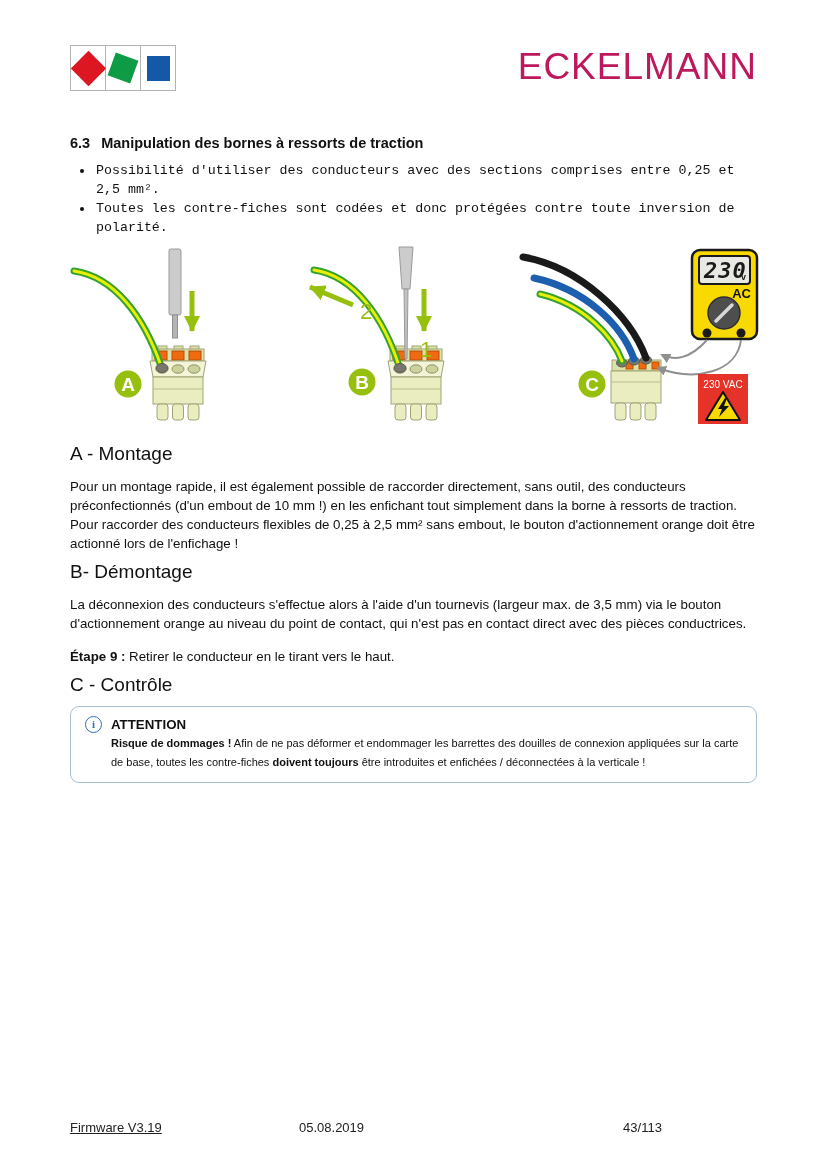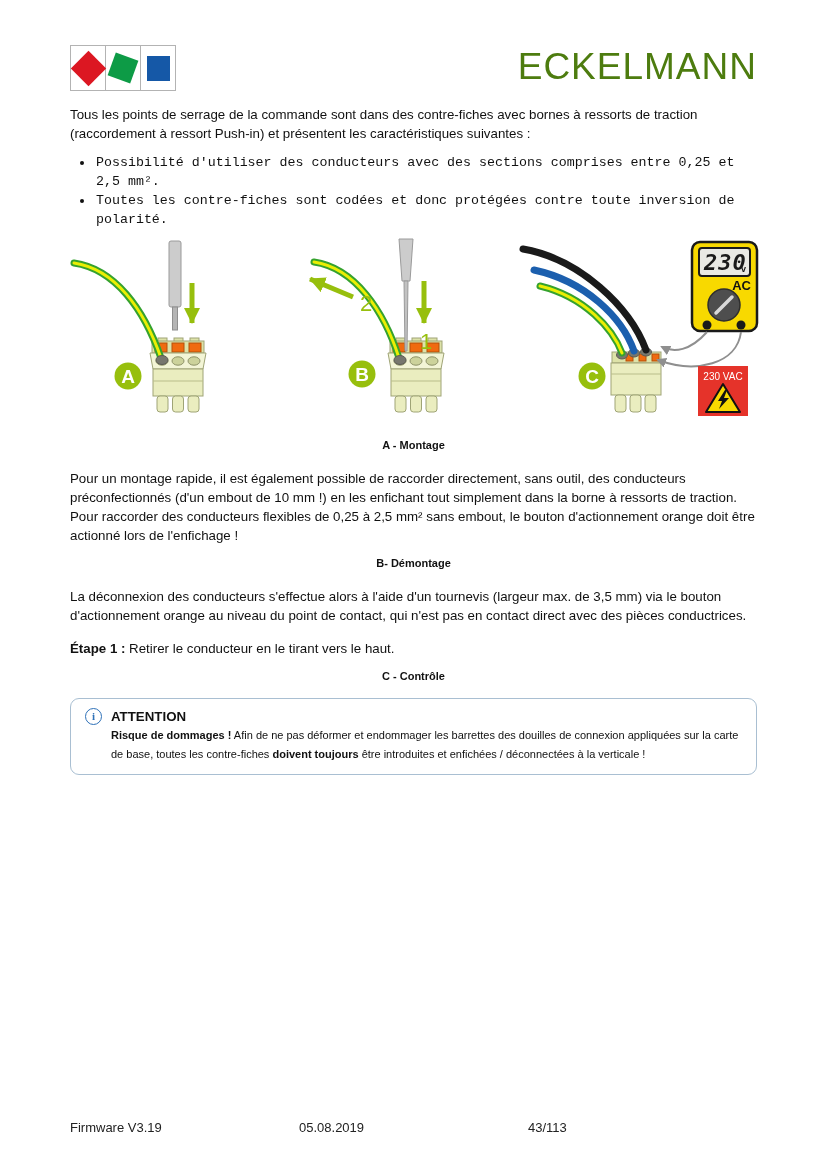--- a/index.html
+++ b/index.html
@@ -10,29 +10,29 @@
   }
   .content{padding:0 70px;position:relative;}
   
   .page-header{padding:45px 70px 0 70px;display:flex;justify-content:space-between;align-items:flex-start;}
   .logo{display:flex;}
   .logo-cell{width:34px;height:44px;border:1px solid #b3b3b3;background:#fff;display:flex;align-items:center;justify-content:center;margin-left:-1px;}
   .logo-cell:first-child{margin-left:0;}
   .shape-red{width:25px;height:25px;background:#dc1722;transform:rotate(45deg);}
   .shape-green{width:24px;height:24px;background:#0d9b46;transform:rotate(20deg);}
   .shape-blue{width:23px;height:25px;background:#1558a7;}
-  .brand{font-size:37px;line-height:40px;color:#4d7c0f;font-weight:100;letter-spacing:1px;margin-top:2px;}
+  .brand{font-size:37px;line-height:40px;color:#be185d;font-weight:100;letter-spacing:1px;margin-top:2px;}
   
   h1.section-title{font-size:14.5px;font-weight:bold;margin:44px 0 0 0;}
   h1.section-title .sec-no{margin-right:11px;}
   p, li{font-size:13.3px;line-height:19px;margin:0;}
   .intro{margin-top:14px;}
   ul.props{margin:10px 0 0 0;padding:0 0 0 24px;font-family:Liberation Mono, monospace;}
   ul.props li{padding-left:2px;}
-  h2.sub{font-size:11px;font-weight:bold;margin:9px 0 0 0;line-height:19px;text-align:center;}
+  h2.sub{font-size:19px;font-weight:normal;margin:9px 0 0 0;line-height:19px;}
   .para{margin-top:14px;}
   .step b{font-weight:bold;}
   
   .figures{margin-top:8px;height:190px;position:relative;}
   .figures svg{display:block;}
   .conn-back{fill:#dde2a8;stroke:#9fa476;stroke-width:1;}
   .conn-top{fill:#f3f5d6;stroke:#9fa476;stroke-width:1;}
   .conn-body{fill:#eaedbf;stroke:#9fa476;stroke-width:1;}
   .conn-line{stroke:#b9bd8a;stroke-width:1;}
   .hole{fill:#ccd29b;stroke:#8e9268;stroke-width:1;}
@@ -55,23 +55,23 @@
   .hazard-text{fill:#ffffff;font-size:10px;text-anchor:middle;}
   
   .attention{margin-top:12px;border:1px solid #a9bfd2;border-radius:9px;padding:9px 14px 10px 14px;}
   .attn-head{display:flex;align-items:center;gap:9px;}
   .info-icon{width:15px;height:15px;border:1.6px solid #2e71b8;border-radius:50%;color:#2e71b8;
     font-family:"Liberation Serif",serif;font-weight:bold;font-size:11px;line-height:15px;text-align:center;flex:0 0 auto;}
   .attn-title{font-size:13.3px;font-weight:bold;}
   .attn-body{margin:1px 0 0 26px;font-size:11px;line-height:19px;}
   
   .page-footer{position:absolute;left:70px;right:70px;top:1120px;display:flex;font-size:13px;color:#222;}
-  .page-footer .f-left{flex:1;text-align:left;}
+  .page-footer .f-left{flex:1;text-align:left;text-decoration:underline;}
   .page-footer .f-center{flex:1;text-align:left;}
-  .page-footer .f-right{flex:1;text-align:left;}
+  .page-footer .f-right{flex:1;text-align:center;}
 </style>
 </head>
 <body>
 
 <header class="page-header">
   <div class="logo">
     <div class="logo-cell">
         <div class="shape-red"></div>
       </div>
     <div class="logo-cell">
@@ -79,22 +79,24 @@
       </div>
     <div class="logo-cell">
         <div class="shape-blue"></div>
       </div>
   </div>
   <div class="brand">ECKELMANN</div>
 </header>
 
 <div class="content">
 
-
-  <p class="intro">Tous les points de serrage de la commande sont dans des contre-fiches avec bornes à ressorts de traction (raccordement à ressort Push-in) et présentent les caractéristiques suivantes :</p>
+  <h1 class="section-title">
+    <span class="sec-no">6.3</span><span>Manipulation des bornes à ressorts de traction</span>
+  </h1>
+
 
   <ul class="props">
     <li>Possibilité d'utiliser des conducteurs avec des sections comprises entre 0,25 et 2,5 mm².</li>
     <li>Toutes les contre-fiches sont codées et donc protégées contre toute inversion de polarité.</li>
   </ul>
 
   <div class="figures">
     <svg width="690" height="190" viewBox="0 0 690 190">
       <defs>
         <marker id="mg" markerUnits="userSpaceOnUse" markerWidth="20" markerHeight="18" refX="15" refY="8" orient="auto">
@@ -194,21 +196,21 @@
         <text x="522" y="146" class="badge-letter">C</text>
       </g>
     </svg>
   </div>
 
   <h2 class="sub">A - Montage</h2>
   <p class="para">Pour un montage rapide, il est également possible de raccorder directement, sans outil, des conducteurs préconfectionnés (d'un embout de 10 mm !) en les enfichant tout simplement dans la borne à ressorts de traction. Pour raccorder des conducteurs flexibles de 0,25 à 2,5 mm² sans embout, le bouton d'actionnement orange doit être actionné lors de l'enfichage !</p>
 
   <h2 class="sub">B- Démontage</h2>
   <p class="para">La déconnexion des conducteurs s'effectue alors à l'aide d'un tournevis (largeur max. de 3,5 mm) via le bouton d'actionnement orange au niveau du point de contact, qui n'est pas en contact direct avec des pièces conductrices.</p>
-  <p class="para step"><b>Étape 1 :</b><span> Retirer le conducteur en le tirant vers le haut.</span></p>
+  <p class="para step"><b>Étape 9 :</b><span> Retirer le conducteur en le tirant vers le haut.</span></p>
 
   <h2 class="sub">C - Contrôle</h2>
 
   <div class="attention">
     <div class="attn-head">
       <div class="info-icon">i</div>
       <div class="attn-title">ATTENTION</div>
     </div>
     <div class="attn-body">
       <b>Risque de dommages !</b><span> Afin de ne pas déformer et endommager les barrettes des douilles de connexion appliquées sur la carte de base, toutes les contre-fiches </span><b>doivent toujours</b><span> être introduites et enfichées / déconnectées à la verticale !</span>

